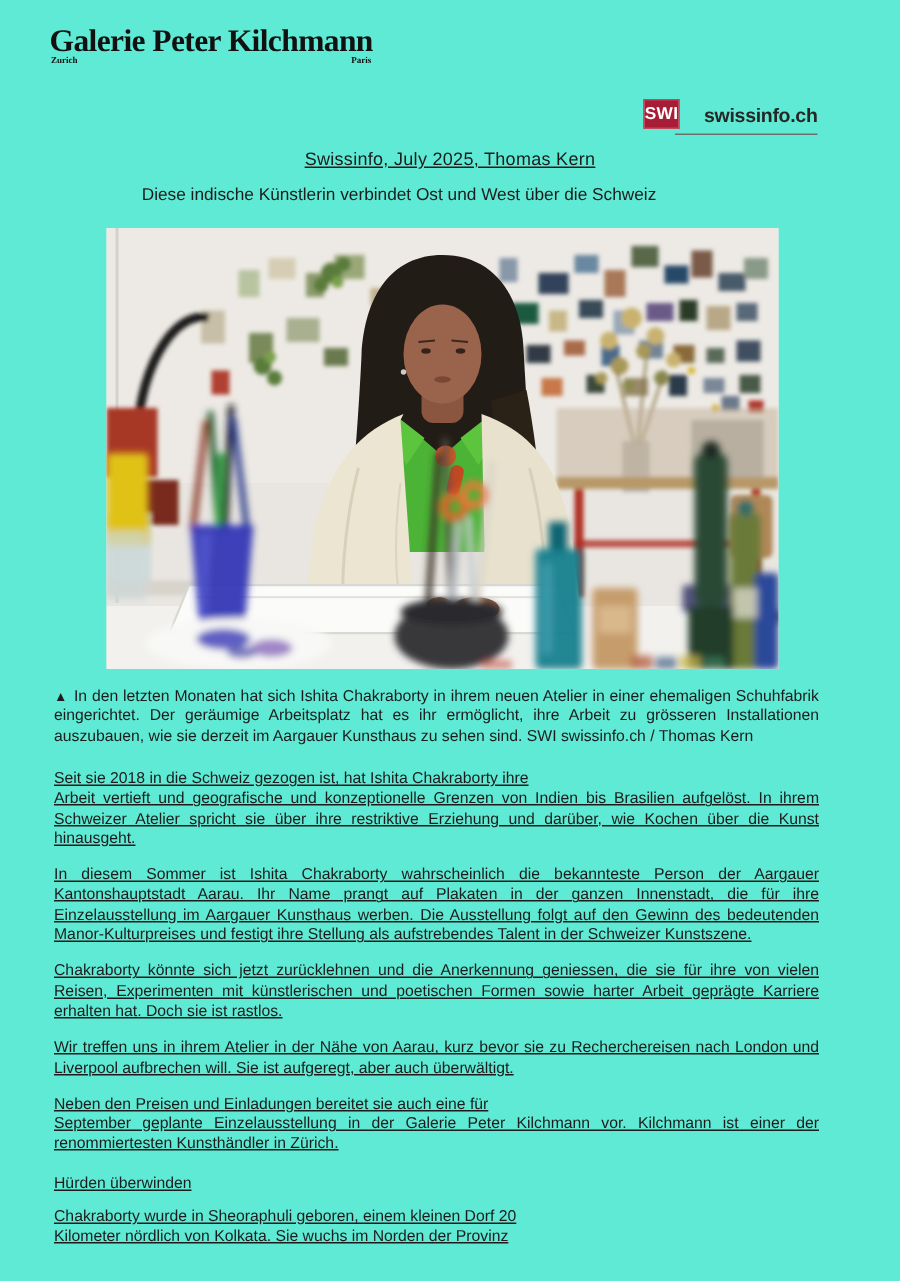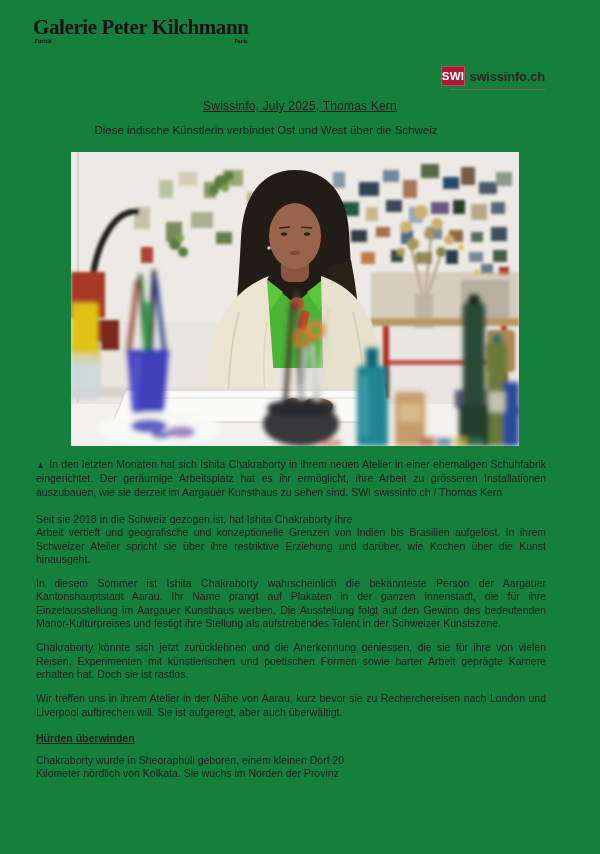--- a/index.html
+++ b/index.html
@@ -1,58 +1,58 @@
 <!DOCTYPE html>
 <html><head>
 <meta charset="utf-8">
 <style>
   html,body{margin:0;padding:0;background:#ffffff;}
   .page{
-    position:relative;width:600px;height:854px;background:#15803d;
+    position:relative;width:600px;height:854px;background:#5eead4;
     font-family:"Liberation Sans",sans-serif;color:#1c1c1c;overflow:hidden;
   }
   
   .gallery-logo{position:absolute;left:33px;top:16px;display:inline-block;}
   .gallery-title{
     font-family:"Liberation Serif",serif;font-weight:bold;font-size:21px;
     letter-spacing:-0.4px;color:#111;white-space:nowrap;line-height:22px;
   }
   .gallery-cities{
     display:flex;justify-content:space-between;
     font-family:"Liberation Serif",serif;font-weight:bold;font-size:6px;color:#111;
     margin-top:0px;padding:0 1px;
   }
   .swi-logo{position:absolute;left:450px;top:66px;width:95px;}
   .swi-row{display:flex;align-items:center;justify-content:flex-end;}
   .swi-box{
     background:#a81d36;border:1.5px solid #c2495e;color:#fff;
     width:30px;height:18px;display:flex;align-items:center;justify-content:center;
     font-weight:bold;font-size:11.5px;letter-spacing:0.3px;
   }
-  .swi-domain{font-weight:bold;font-size:13px;color:#262626;margin-left:4px;letter-spacing:-0.2px;}
+  .swi-domain{font-weight:bold;font-size:13px;color:#262626;margin-left:16px;letter-spacing:-0.2px;}
   .swi-rule{border-top:1px solid #6e6e6e;margin-top:3px;width:95px;}
   
   .source-line{
     position:absolute;top:99px;left:0;width:600px;text-align:center;
     font-weight:normal;font-size:12px;letter-spacing:0.2px;text-decoration:underline;
   }
   .article-title{position:absolute;top:124px;left:0;width:532px;text-align:center;font-size:11.5px;}
   
   .photo{position:absolute;left:71px;top:152px;width:448px;height:294px;margin:0;background:#e9e6e1;}
   .photo svg{display:block;width:448px;height:294px;}
   
   .caption{
     position:absolute;left:36px;top:458px;width:510px;
     font-size:10.5px;line-height:13.4px;text-align:justify;
   }
   .caption .marker{margin-right:4px;font-size:9px;}
   .bodycol{position:absolute;left:36px;top:513px;width:510px;font-size:10.5px;line-height:13.3px;}
-  .bodycol p{margin:0 0 11px 0;text-align:justify;white-space:pre-line;}
+  .bodycol p{margin:0 0 11px 0;text-align:justify;white-space:pre-line;text-decoration:underline;}
   .section-heading{
-    font-size:10.5px;font-weight:bold;text-decoration:underline;
+    font-size:10.5px;font-weight:normal;text-decoration:underline;
     margin:13px 0 9px 0;
   }
 </style>
 </head>
 <body>
 
 <div class="page">
 
   <div class="gallery-logo">
     <div class="gallery-title">Galerie Peter Kilchmann</div>
@@ -286,18 +286,20 @@
   <div class="caption">
     <span class="marker">▲</span><span>In den letzten Monaten hat sich Ishita Chakraborty in ihrem neuen Atelier in einer ehemaligen Schuhfabrik eingerichtet. Der geräumige Arbeitsplatz hat es ihr ermöglicht, ihre Arbeit zu grösseren Installationen auszubauen, wie sie derzeit im Aargauer Kunsthaus zu sehen sind. SWI swissinfo.ch / Thomas Kern</span>
   </div>
 
   <div class="bodycol">
     <p>Seit sie 2018 in die Schweiz gezogen ist, hat Ishita Chakraborty ihre
 Arbeit vertieft und geografische und konzeptionelle Grenzen von Indien bis Brasilien aufgelöst. In ihrem Schweizer Atelier spricht sie über ihre restriktive Erziehung und darüber, wie Kochen über die Kunst hinausgeht.</p>
     <p>In diesem Sommer ist Ishita Chakraborty wahrscheinlich die bekannteste Person der Aargauer Kantonshauptstadt Aarau. Ihr Name prangt auf Plakaten in der ganzen Innenstadt, die für ihre Einzelausstellung im Aargauer Kunsthaus werben. Die Ausstellung folgt auf den Gewinn des bedeutenden Manor-Kulturpreises und festigt ihre Stellung als aufstrebendes Talent in der Schweizer Kunstszene.</p>
     <p>Chakraborty könnte sich jetzt zurücklehnen und die Anerkennung geniessen, die sie für ihre von vielen Reisen, Experimenten mit künstlerischen und poetischen Formen sowie harter Arbeit geprägte Karriere erhalten hat. Doch sie ist rastlos.</p>
     <p>Wir treffen uns in ihrem Atelier in der Nähe von Aarau, kurz bevor sie zu Recherchereisen nach London und Liverpool aufbrechen will. Sie ist aufgeregt, aber auch überwältigt.</p>
+    <p>Neben den Preisen und Einladungen bereitet sie auch eine für
+September geplante Einzelausstellung in der Galerie Peter Kilchmann vor. Kilchmann ist einer der renommiertesten Kunsthändler in Zürich.</p>
     <div class="section-heading">Hürden überwinden</div>
     <p>Chakraborty wurde in Sheoraphuli geboren, einem kleinen Dorf 20
 Kilometer nördlich von Kolkata. Sie wuchs im Norden der Provinz</p>
   </div>
 
 </div>
 
 </body></html>

